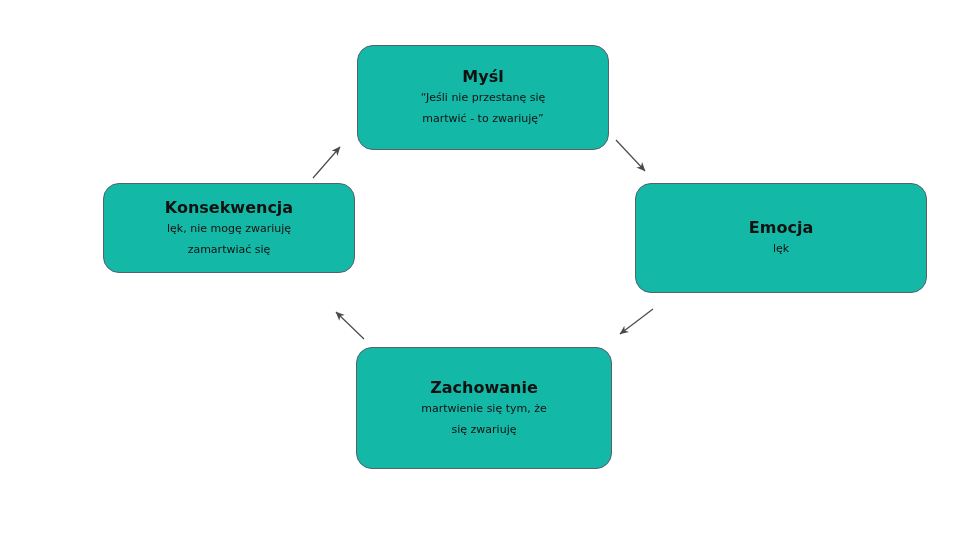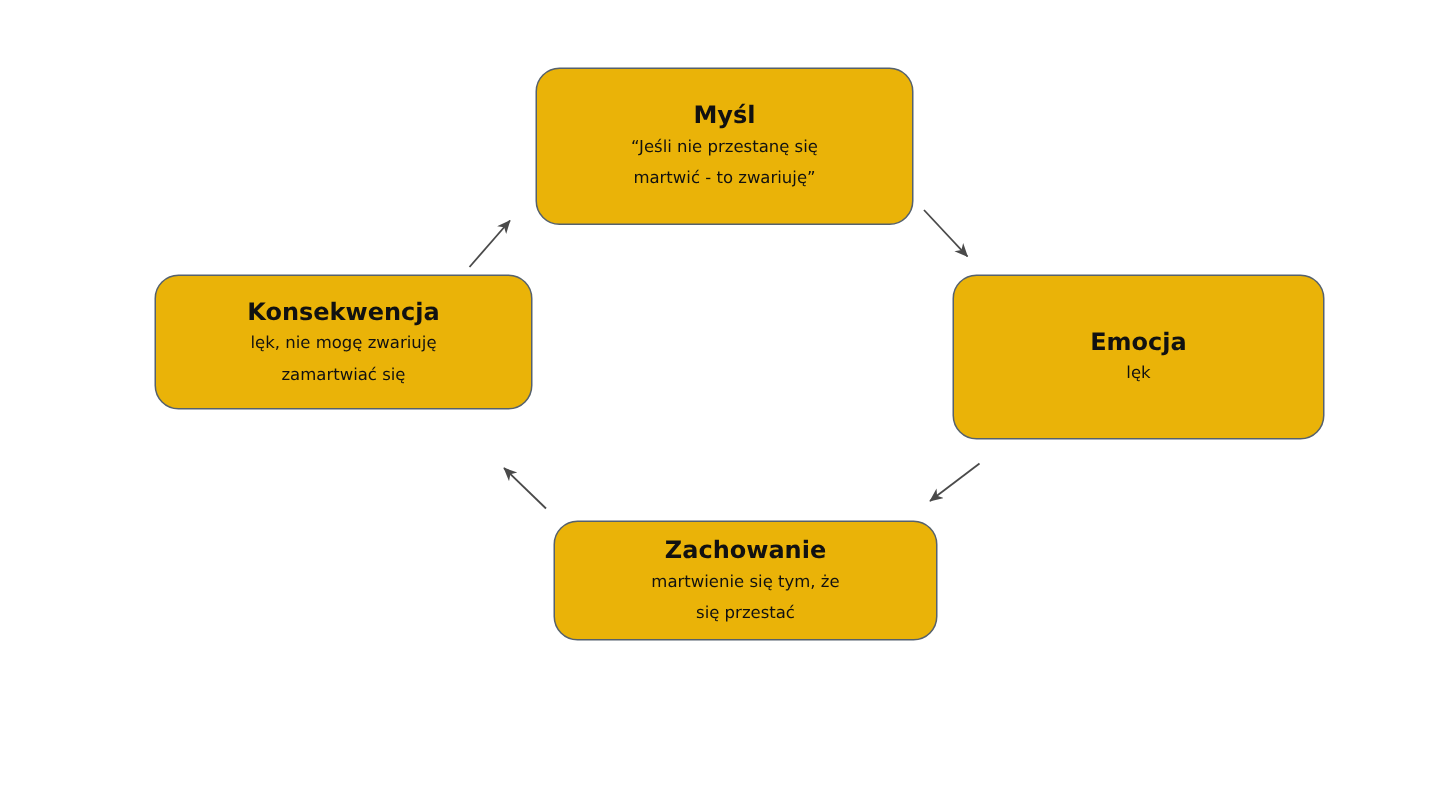--- a/index.html
+++ b/index.html
@@ -13,21 +13,21 @@
   }
   .canvas {
     position: relative;
     width: 960px;
     height: 540px;
     background: #ffffff;
   }
   .node {
     position: absolute;
     box-sizing: border-box;
-    background: #eab308;
+    background: #14b8a6;
     border: 1px solid #55616d;
     border-radius: 16px;
     display: flex;
     flex-direction: column;
     align-items: center;
     justify-content: center;
     text-align: center;
     color: #111111;
     padding: 6px 10px;
   }
@@ -36,22 +36,22 @@
     font-size: 16px;
     line-height: 21px;
     white-space: pre-line;
   }
   .node .body {
     font-size: 11px;
     line-height: 21px;
     white-space: pre-line;
   }
   .node-mysl         { left: 357px; top: 45px;  width: 252px; height: 105px; }
-  .node-emocja       { left: 635px; top: 183px; width: 248px; height: 110px; }
-  .node-zachowanie   { left: 369px; top: 347px; width: 256px; height: 80px; }
+  .node-emocja       { left: 635px; top: 183px; width: 292px; height: 110px; }
+  .node-zachowanie   { left: 356px; top: 347px; width: 256px; height: 122px; }
   .node-konsekwencja { left: 103px; top: 183px; width: 252px; height: 90px; }
   .arrow-layer {
     position: absolute;
     left: 0; top: 0;
     width: 960px;
     height: 540px;
     pointer-events: none;
   }
   .arrow-layer line {
     stroke: #4a4a4a;
@@ -82,21 +82,21 @@
   </div>
 
   <div class="node node-emocja">
     <div class="title">Emocja</div>
     <div class="body">lęk</div>
   </div>
 
   <div class="node node-zachowanie">
     <div class="title">Zachowanie</div>
     <div class="body">martwienie się tym, że
-się przestać</div>
+się zwariuję</div>
   </div>
 
   <div class="node node-konsekwencja">
     <div class="title">Konsekwencja</div>
     <div class="body">lęk, nie mogę zwariuję
 zamartwiać się</div>
   </div>
 
 </div>
 

